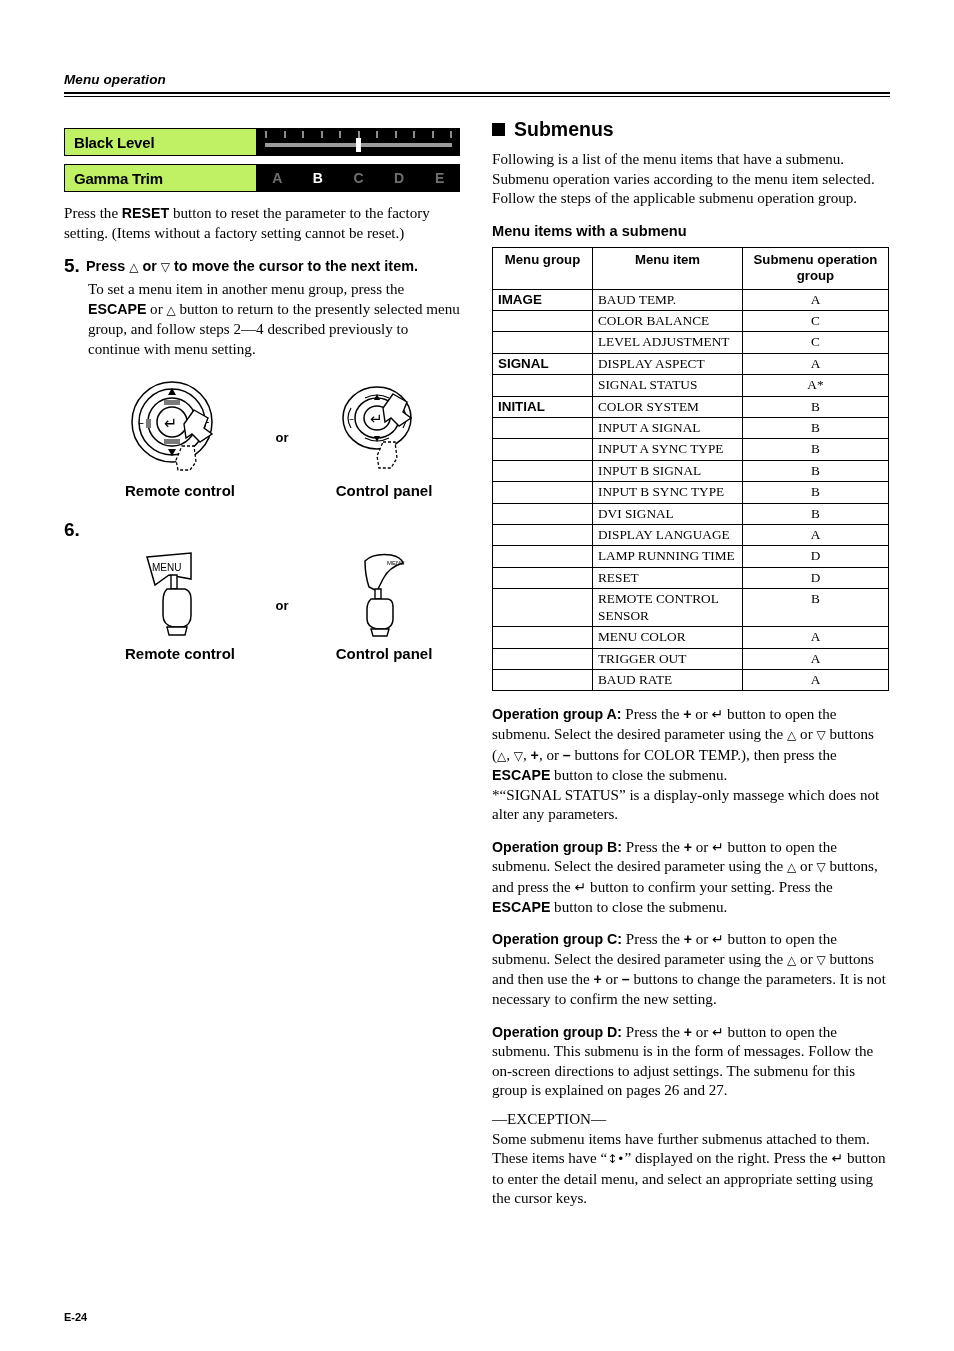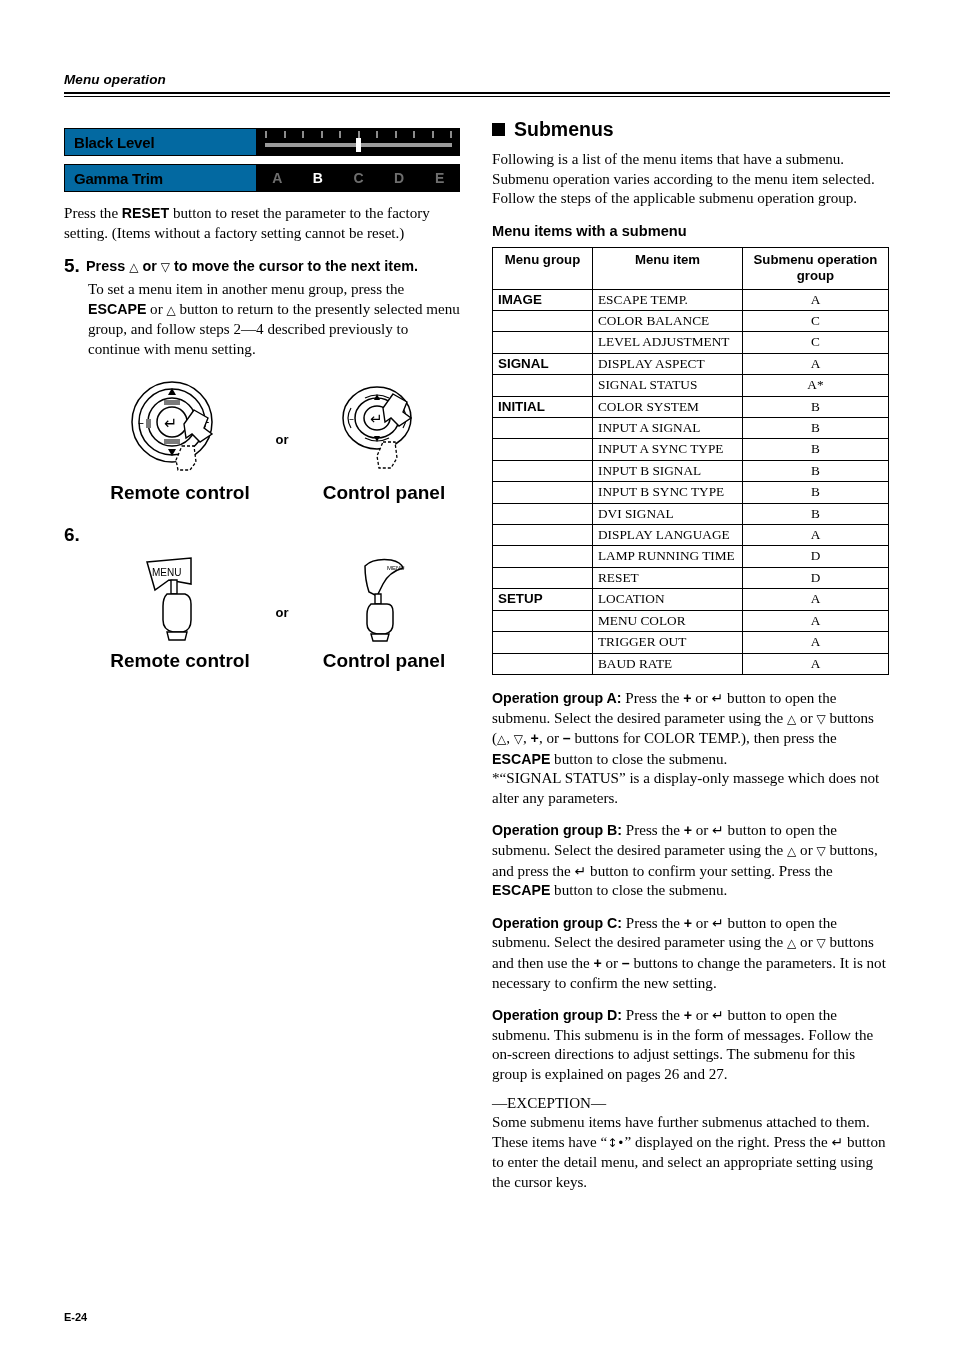--- a/index.html
+++ b/index.html
@@ -48,21 +48,21 @@
     text-align: left;
   }
   .b { font-family: "Liberation Sans", sans-serif; font-weight: bold; font-size: 14.2px; }
 
   
   .osd { margin: 10px 0 12px 0; }
   .osd-row { display: flex; height: 28px; margin-bottom: 8px; }
   .osd-label {
     width: 193px;
     border: 1.6px solid #000;
-    background: #0369a1;
+    background: #bef264;
     display: flex; align-items: center;
     padding-left: 9px;
     font-family: "Liberation Sans", sans-serif;
     font-weight: bold;
     font-size: 15px;
     letter-spacing: -0.2px;
   }
   .osd-slider {
     flex: 1; background: #000; position: relative;
     padding: 0 8px;
@@ -111,21 +111,21 @@
     margin: 16px 0 0 18px; width: 352px;
   }
   .illus .cell { width: 148px; text-align: center; }
   .illus .or {
     font-family: "Liberation Sans", sans-serif;
     font-weight: bold; font-size: 13px;
     width: 40px; text-align: center;
   }
   .caption {
     font-family: "Liberation Sans", sans-serif;
-    font-weight: bold; font-size: 19px;
+    font-weight: bold; font-size: 15px;
     margin-top: 4px;
   }
 
   
   .sec-head {
     display: flex; align-items: center;
     font-family: "Liberation Sans", sans-serif;
     font-weight: bold; font-size: 19.5px;
     margin: 0 0 9px 0;
   }
@@ -337,21 +337,21 @@
     <thead>
       <tr>
         <th>Menu group</th>
         <th>Menu item</th>
         <th>Submenu operation group</th>
       </tr>
     </thead>
     <tbody>
       <tr>
           <td class="grp">IMAGE</td>
-          <td>ESCAPE TEMP.</td>
+          <td>BAUD TEMP.</td>
           <td class="op">A</td>
         </tr>
       <tr>
           <td class="grp"></td>
           <td>COLOR BALANCE</td>
           <td class="op">C</td>
         </tr>
       <tr>
           <td class="grp"></td>
           <td>LEVEL ADJUSTMENT</td>
@@ -406,23 +406,23 @@
           <td class="grp"></td>
           <td>LAMP RUNNING TIME</td>
           <td class="op">D</td>
         </tr>
       <tr>
           <td class="grp"></td>
           <td>RESET</td>
           <td class="op">D</td>
         </tr>
       <tr>
-          <td class="grp">SETUP</td>
-          <td>LOCATION</td>
-          <td class="op">A</td>
+          <td class="grp"></td>
+          <td>REMOTE CONTROL SENSOR</td>
+          <td class="op">B</td>
         </tr>
       <tr>
           <td class="grp"></td>
           <td>MENU COLOR</td>
           <td class="op">A</td>
         </tr>
       <tr>
           <td class="grp"></td>
           <td>TRIGGER OUT</td>
           <td class="op">A</td>

